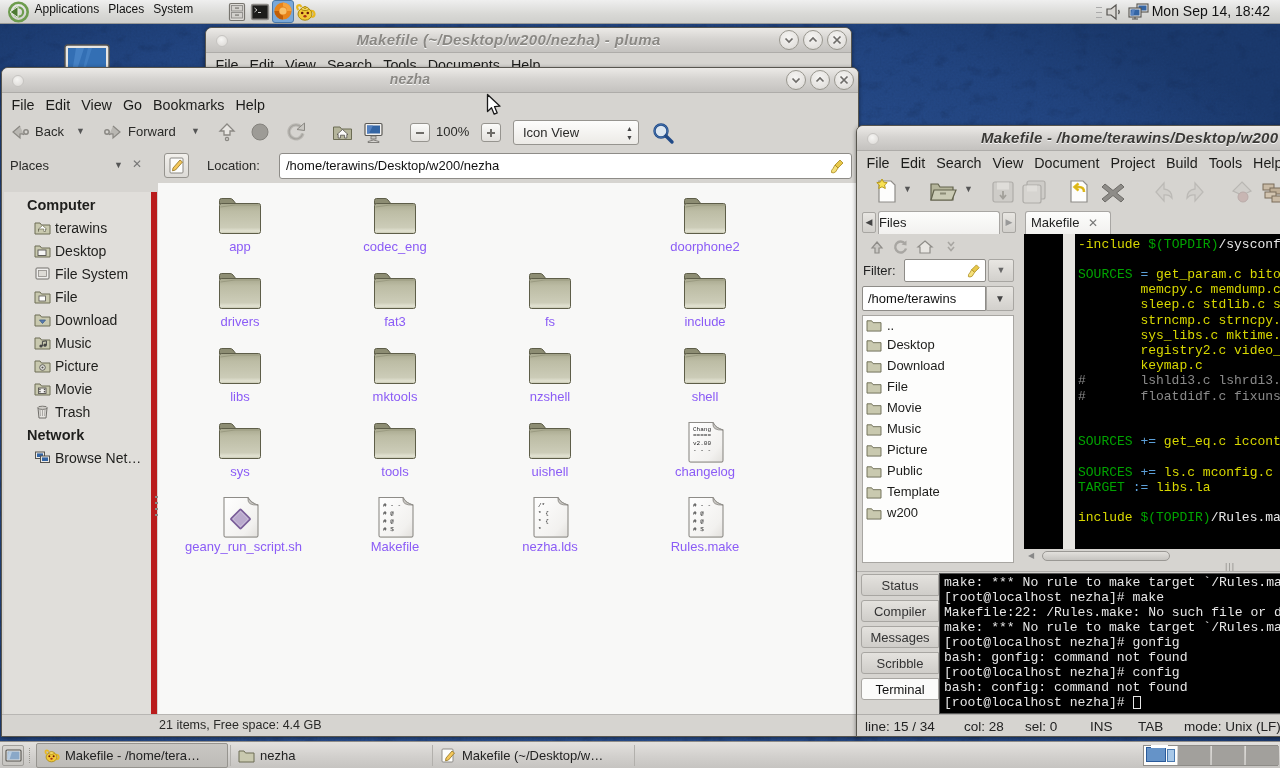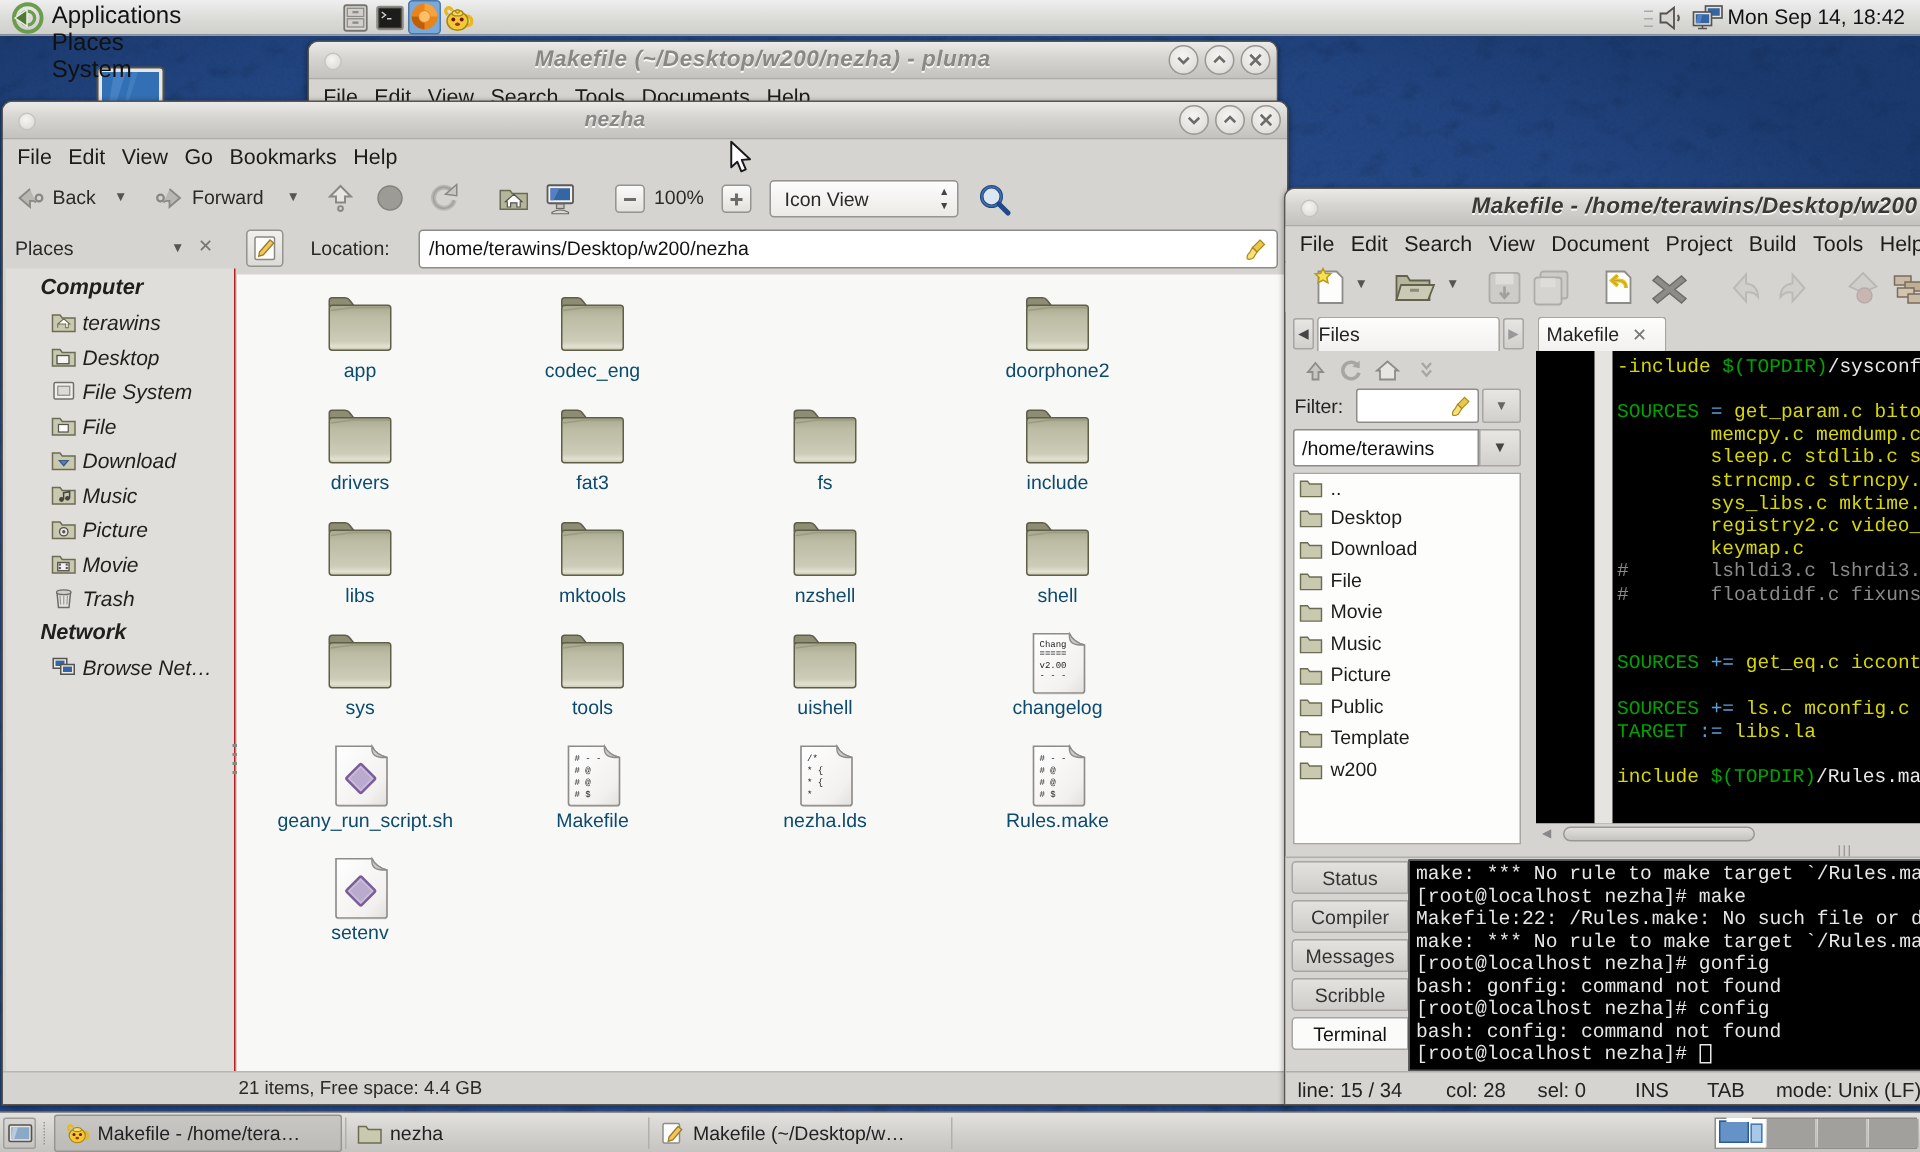--- a/index.html
+++ b/index.html
@@ -7,21 +7,21 @@
 #screen { position:absolute; left:0; top:0; width:1280px; height:768px; overflow:hidden; background:radial-gradient(ellipse 950px 520px at 42% 58%, #34599b, #2a5090 55%, #224581 85%, #1b3a6e 100%); }
 .abs { position:absolute; }
 
 
 #desknoise { position:absolute; left:0; top:0; width:1280px; height:768px; }
 
 
 #panel { position:absolute; left:0; top:0; width:1280px; height:24px;
   background:linear-gradient(#efefef,#d9d9d6 60%,#cfcfcc); border-bottom:1px solid #9a9a97;
   font-size:14px; color:#111; }
-#panel .menus { position:absolute; left:30px; top:2px; height:20px; display:flex; gap:0; font-size:16px;flex-direction:column; }
+#panel .menus { position:absolute; left:30px; top:2px; height:20px; display:flex; gap:0; font-size:12px; }
 #panel .menus span { padding:0 4.5px; }
 #panel .clock { position:absolute; right:10px; top:3px; font-size:14px; color:#111;padding-left:48px; }
 
 
 .window { position:absolute; border:1px solid #58564f; border-radius:7px 7px 0 0;
   box-shadow:0 1px 4px rgba(0,0,0,.45); background:#d6d4d0; }
 .titlebar { position:relative; height:25px; border-radius:6px 6px 0 0;
   background:linear-gradient(#eceae7,#d6d4d1 45%,#c4c2bf);
   border-bottom:1px solid #aeaca9;font-style:italic; }
 .titlebar .tmenu { position:absolute; left:10px; top:7px; width:12px; height:12px; border-radius:50%;
@@ -33,30 +33,30 @@
 .wbtn { width:20px; height:20px; border-radius:50%; border:1px solid #99978f;
   background:radial-gradient(circle at 45% 35%, #f5f4f2, #e6e4e1 60%, #d5d3d0); overflow:hidden; }
 .menubar { height:23px; background:#d6d4d0; font-size:14.3px; color:#1c1c1a; display:flex; align-items:center; padding-left:4px; }
 .menubar span { padding:0 5.5px; }
 
 
 #caja { left:1px; top:67px; width:858px; height:670px; }
 #caja-toolbar { position:absolute; left:0; top:49px; width:100%; height:31px;
   background:#d6d4d0; display:flex; align-items:center; font-size:13px; color:#2a2a28; }
 #caja-locrow { position:absolute; left:0; top:81px; width:100%; height:34px; background:#d6d4d0; }
-#caja-side { position:absolute; left:2px; top:111px; width:153px; bottom:22px;
-  background:#e0deda; border-right:1px solid #b91c1c; font-size:14px; color:#1f1f1d;font-style:italic; }
+#caja-side { position:absolute; left:2px; top:124px; width:153px; bottom:22px;
+  background:#e0deda; border-right:6px solid #b91c1c; font-size:14px; color:#1f1f1d; }
 #caja-content { position:absolute; left:156px; top:115px; right:2px; bottom:22px; background:#f8f8f7; }
 #caja-status { position:absolute; left:0; bottom:0; width:100%; height:22px; background:#d6d4d0;
   border-top:1px solid #b8b6b3; font-size:12.5px; color:#2a2a28; padding:3px 0 16px 157px; }
 .sideitem { display:flex; align-items:center; height:23px; padding-left:30px; gap:4px; }
 .sidehead { font-weight:bold; font-size:14.5px; height:23px; display:flex; align-items:center; padding-left:23px; }
 
 
-.ficon { position:absolute; width:110px; text-align:center; font-size:13px; color:#0c4a6e; }
+.ficon { position:absolute; width:110px; text-align:center; font-size:13px; color:#8b5cf6; }
 .ficon svg { display:block; margin:0 auto; }
 .ficon .lbl { margin-top:1px; }
 
 
 #geany { left:856px; top:125px; width:734px; height:612px; }
 #geany .titlebar .title { text-align:left; padding-left:124px; font-size:15px; letter-spacing:0.3px; }
 #geany-toolbar { position:absolute; left:0; top:49px; width:100%; height:33px; background:#d6d4d0;
   display:flex; align-items:center; }
 #geany-status { position:absolute; left:0; top:588px; width:100%; height:22px; background:#d6d4d0;
   border-top:1px solid #b0aeab; font-size:13.5px; color:#222; }
@@ -477,30 +477,20 @@
             <use href="#page"></use>
             <g font-family="Liberation Mono,monospace" font-size="6" fill="#1c1c1c">
               <text x="6" y="11"># - -</text>
               <text x="6" y="19">#   @</text>
               <text x="6" y="27">#   @</text>
               <text x="6" y="35">#   $</text>
             </g>
           </svg>
           <div class="lbl">Rules.make</div>
         </div>
-      <div class="ficon" style="left:27px;top:388px">
-          <svg width="37" height="42">
-            <use href="#page"></use>
-            <g transform="rotate(45 18.5 23)">
-              <rect x="11.5" y="16" width="14" height="14" rx="1" fill="#cabdd9" stroke="#7a5e99" stroke-width="1.7"></rect>
-              <rect x="13.5" y="18" width="10" height="10" fill="#b5a5c9" opacity="0.8"></rect>
-            </g>
-          </svg>
-          <div class="lbl">setenv</div>
-        </div>
     </div>
     <div id="caja-status">21 items, Free space: 4.4 GB</div>
   </div>
 
   <div class="window" id="geany">
     <div class="titlebar focused">
       <div class="tmenu"></div>
       <div class="title">Makefile - /home/terawins/Desktop/w200</div>
     </div>
     <div class="menubar">

